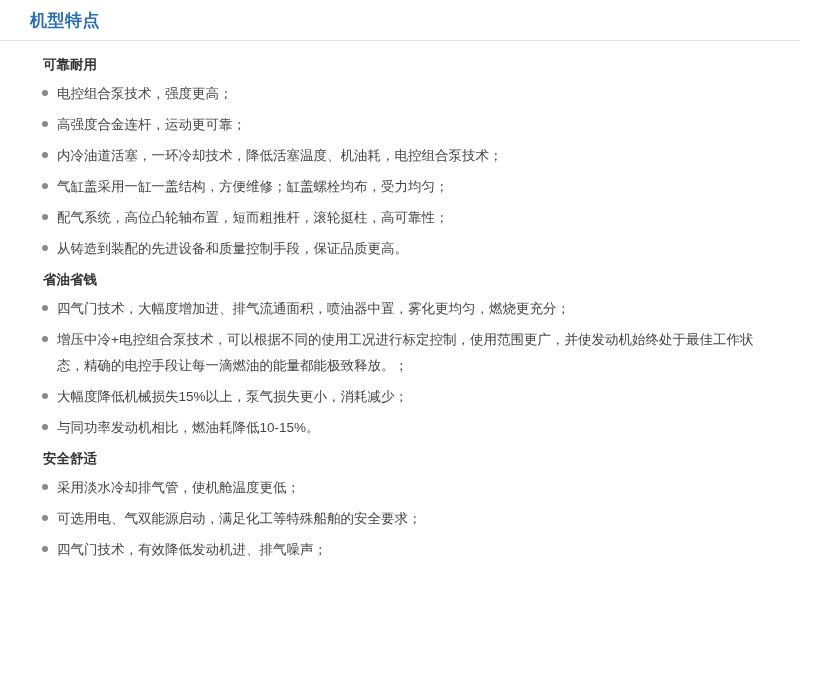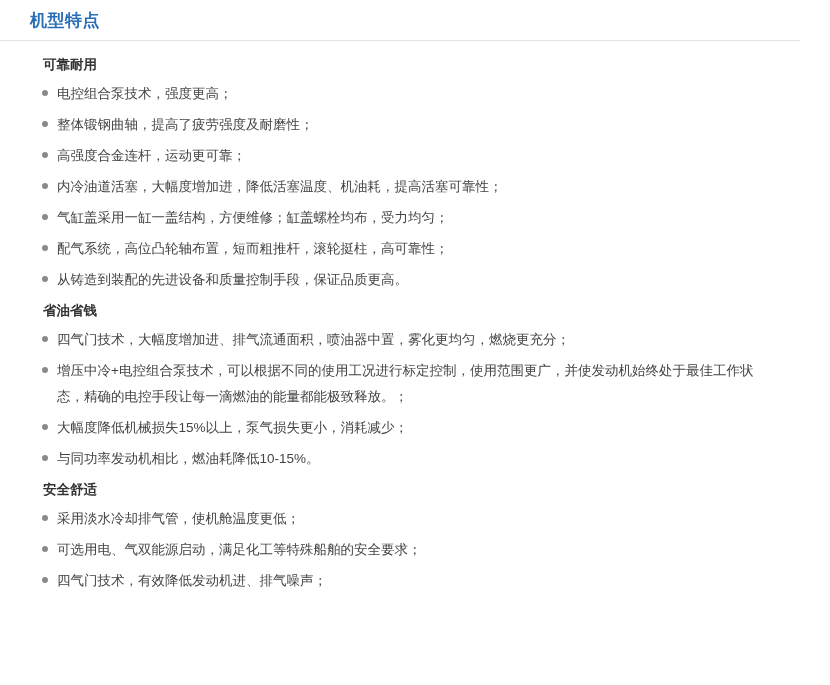--- a/index.html
+++ b/index.html
@@ -84,29 +84,25 @@
 
     <div class="sec">
       <div class="section-heading first">可靠耐用</div>
       <ul class="bullets">
         <li>
           <span class="dot" style="background: rgb(138, 138, 138);"></span>
           <span class="txt">电控组合泵技术，强度更高；</span>
         </li>
         <li>
           <span class="dot" style="background: rgb(138, 138, 138);"></span>
-          <span class="txt">整体锻钢曲轴，提高了疲劳强度及耐磨性；</span>
-        </li>
-        <li>
-          <span class="dot" style="background: rgb(138, 138, 138);"></span>
           <span class="txt">高强度合金连杆，运动更可靠；</span>
         </li>
         <li>
           <span class="dot" style="background: rgb(138, 138, 138);"></span>
-          <span class="txt">内冷油道活塞，大幅度增加进，降低活塞温度、机油耗，提高活塞可靠性；</span>
+          <span class="txt">内冷油道活塞，一环冷却技术，降低活塞温度、机油耗，电控组合泵技术；</span>
         </li>
         <li>
           <span class="dot" style="background: rgb(138, 138, 138);"></span>
           <span class="txt">气缸盖采用一缸一盖结构，方便维修；缸盖螺栓均布，受力均匀；</span>
         </li>
         <li>
           <span class="dot" style="background: rgb(138, 138, 138);"></span>
           <span class="txt">配气系统，高位凸轮轴布置，短而粗推杆，滚轮挺柱，高可靠性；</span>
         </li>
         <li>

